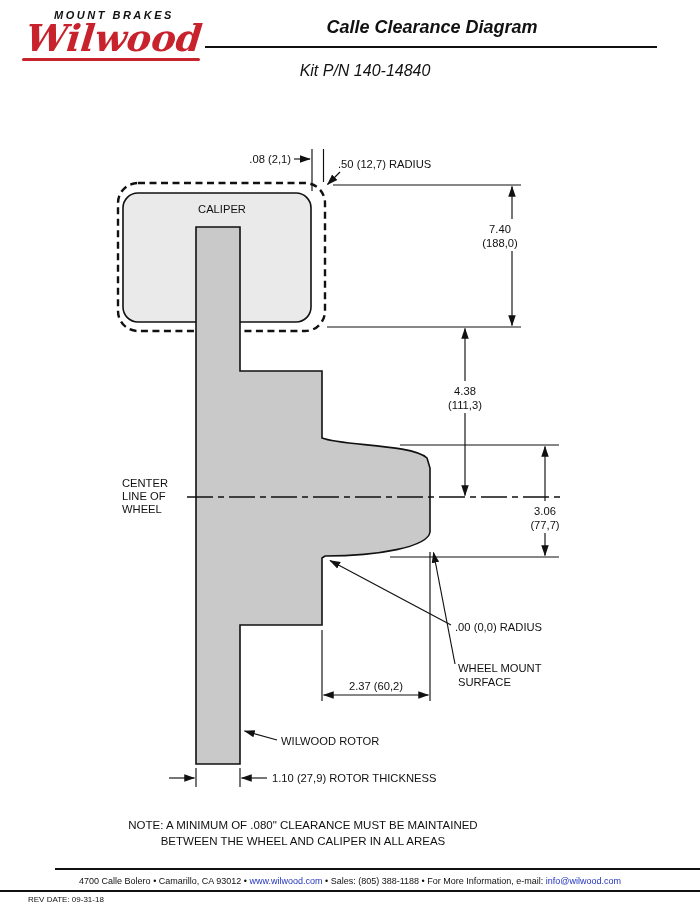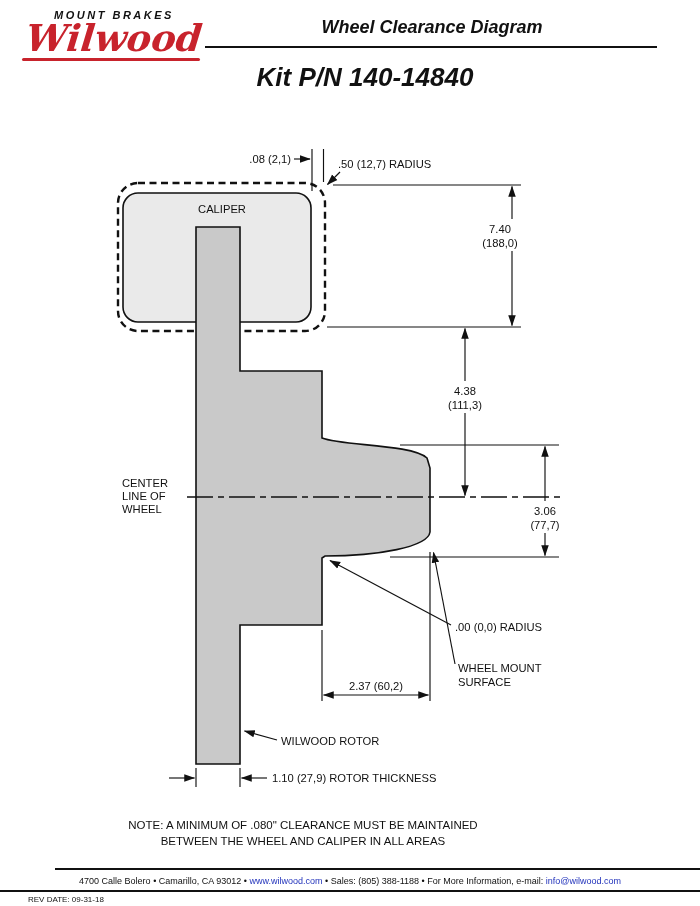--- a/index.html
+++ b/index.html
@@ -11,40 +11,40 @@
   
   .logo{left:18px;top:9px;width:192px;text-align:center;}
   .logo-tagline{font-style:italic;font-weight:bold;font-size:11px;letter-spacing:2.5px;color:#111;}
   .logo-script{font-family:"DejaVu Serif", serif;font-style:italic;font-weight:bold;
                font-size:37px;line-height:.95;color:#c8232c;transform:skewX(-6deg);}
   .logo-underline{height:3px;background:#c8232c;border-radius:2px;margin:2px 10px 0 4px;}
   .page-title{left:208px;top:17px;width:448px;text-align:center;
               font-style:italic;font-weight:bold;font-size:18px;}
   .header-rule{left:205px;top:46px;width:452px;height:2px;background:#111;}
   .kit{left:100px;top:62px;width:530px;text-align:center;
-       font-style:italic;font-weight:bold;font-size:26px;}
+       font-style:italic;font-weight:normal;font-size:16px;}
   
   svg text{font-family:"Liberation Sans", sans-serif;font-size:11.2px;fill:#111;}
   svg text.note{font-size:11.5px;}
   
   .footer-rule1{left:55px;top:868px;width:645px;height:2px;background:#111;}
   .footer-address{left:0;top:876px;width:700px;text-align:center;font-size:9px;color:#111;}
   .footer-address .blue{color:#2233bb;}
   .footer-rule2{left:0;top:890px;width:700px;height:1.5px;background:#111;}
   .rev{left:28px;top:895px;font-size:8px;color:#111;}
 </style>
 </head>
 <body>
 
 <div class="abs logo">
   <div class="logo-tagline">MOUNT BRAKES</div>
   <div class="logo-script">Wilwood</div>
   <div class="logo-underline"></div>
 </div>
-<div class="abs page-title">Wheel Clearance Diagram</div>
+<div class="abs page-title">Calle Clearance Diagram</div>
 <div class="abs header-rule"></div>
 <div class="abs kit">Kit P/N 140-14840</div>
 
 <svg class="abs" style="left:0;top:0" width="700" height="906" viewBox="0 0 700 906">
   <defs>
     <marker id="arrow" viewBox="0 0 10 8" markerUnits="userSpaceOnUse" markerWidth="11" markerHeight="8.8" refX="9.3" refY="4" orient="auto-start-reverse">
       <path d="M0,0.6 L10,4 L0,7.4 Z" fill="#111"></path>
     </marker>
   </defs>
 

